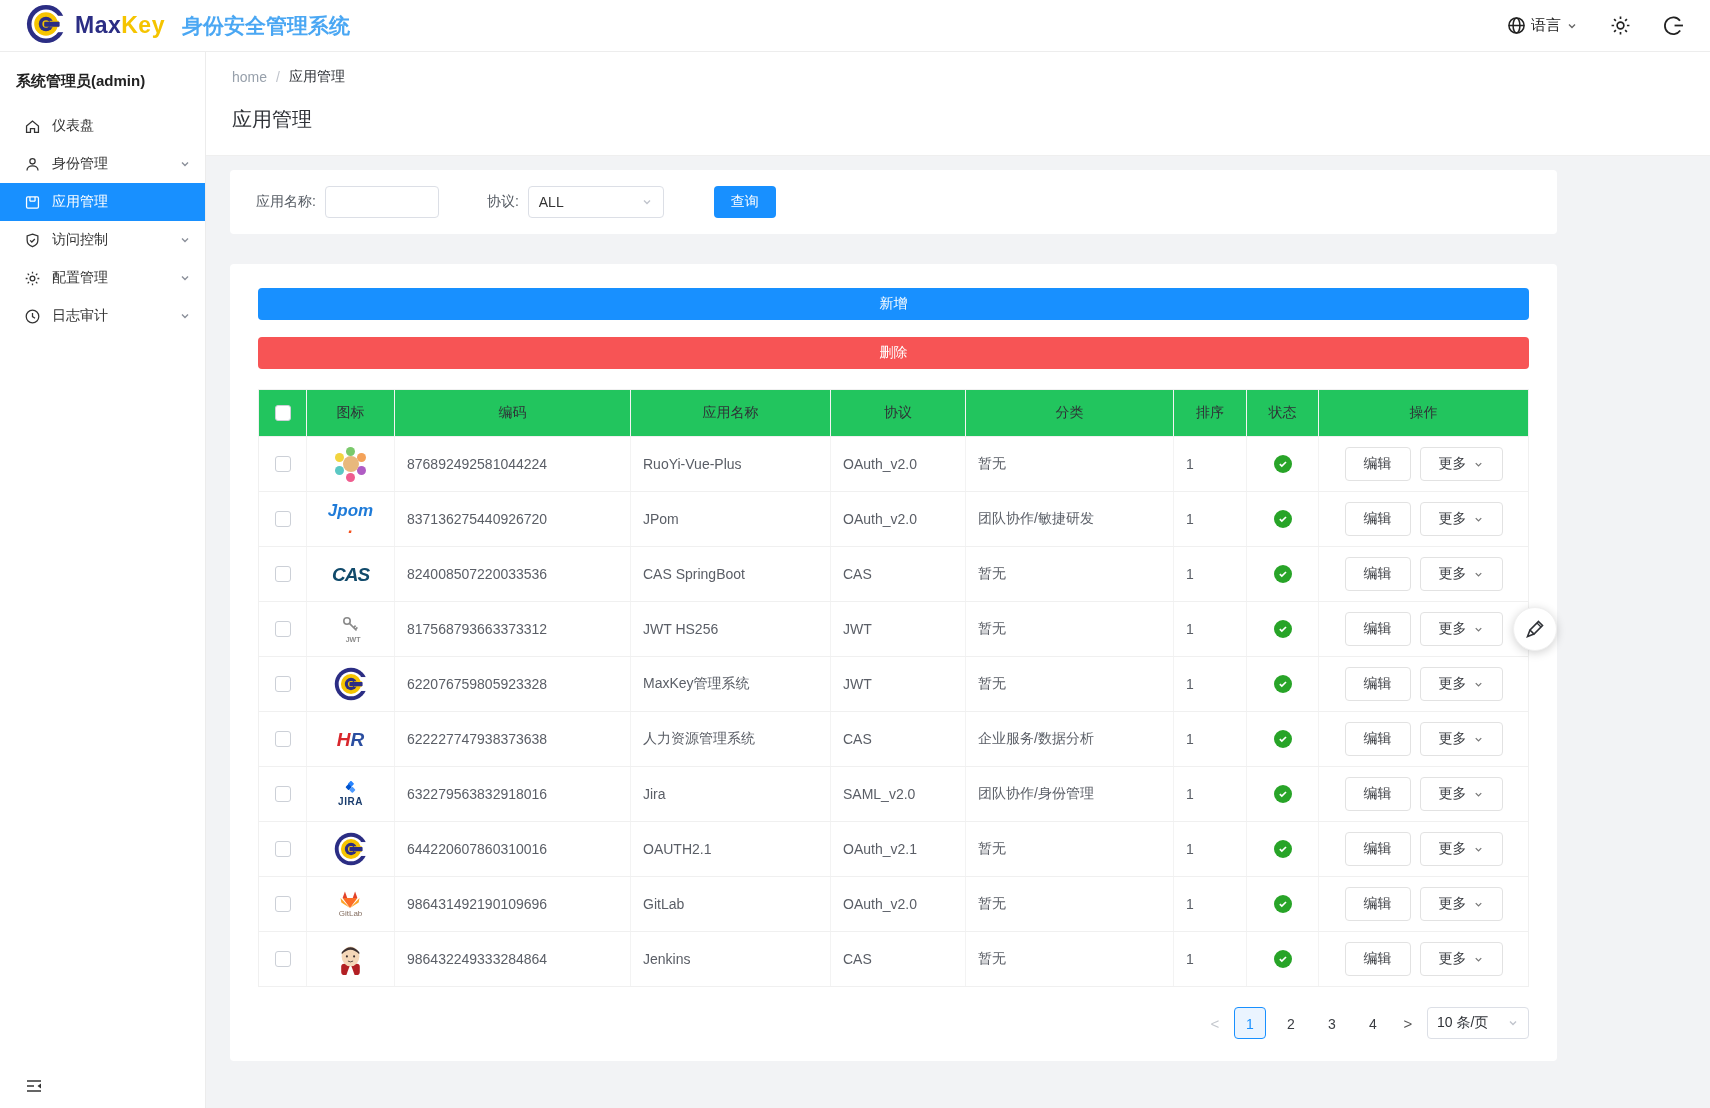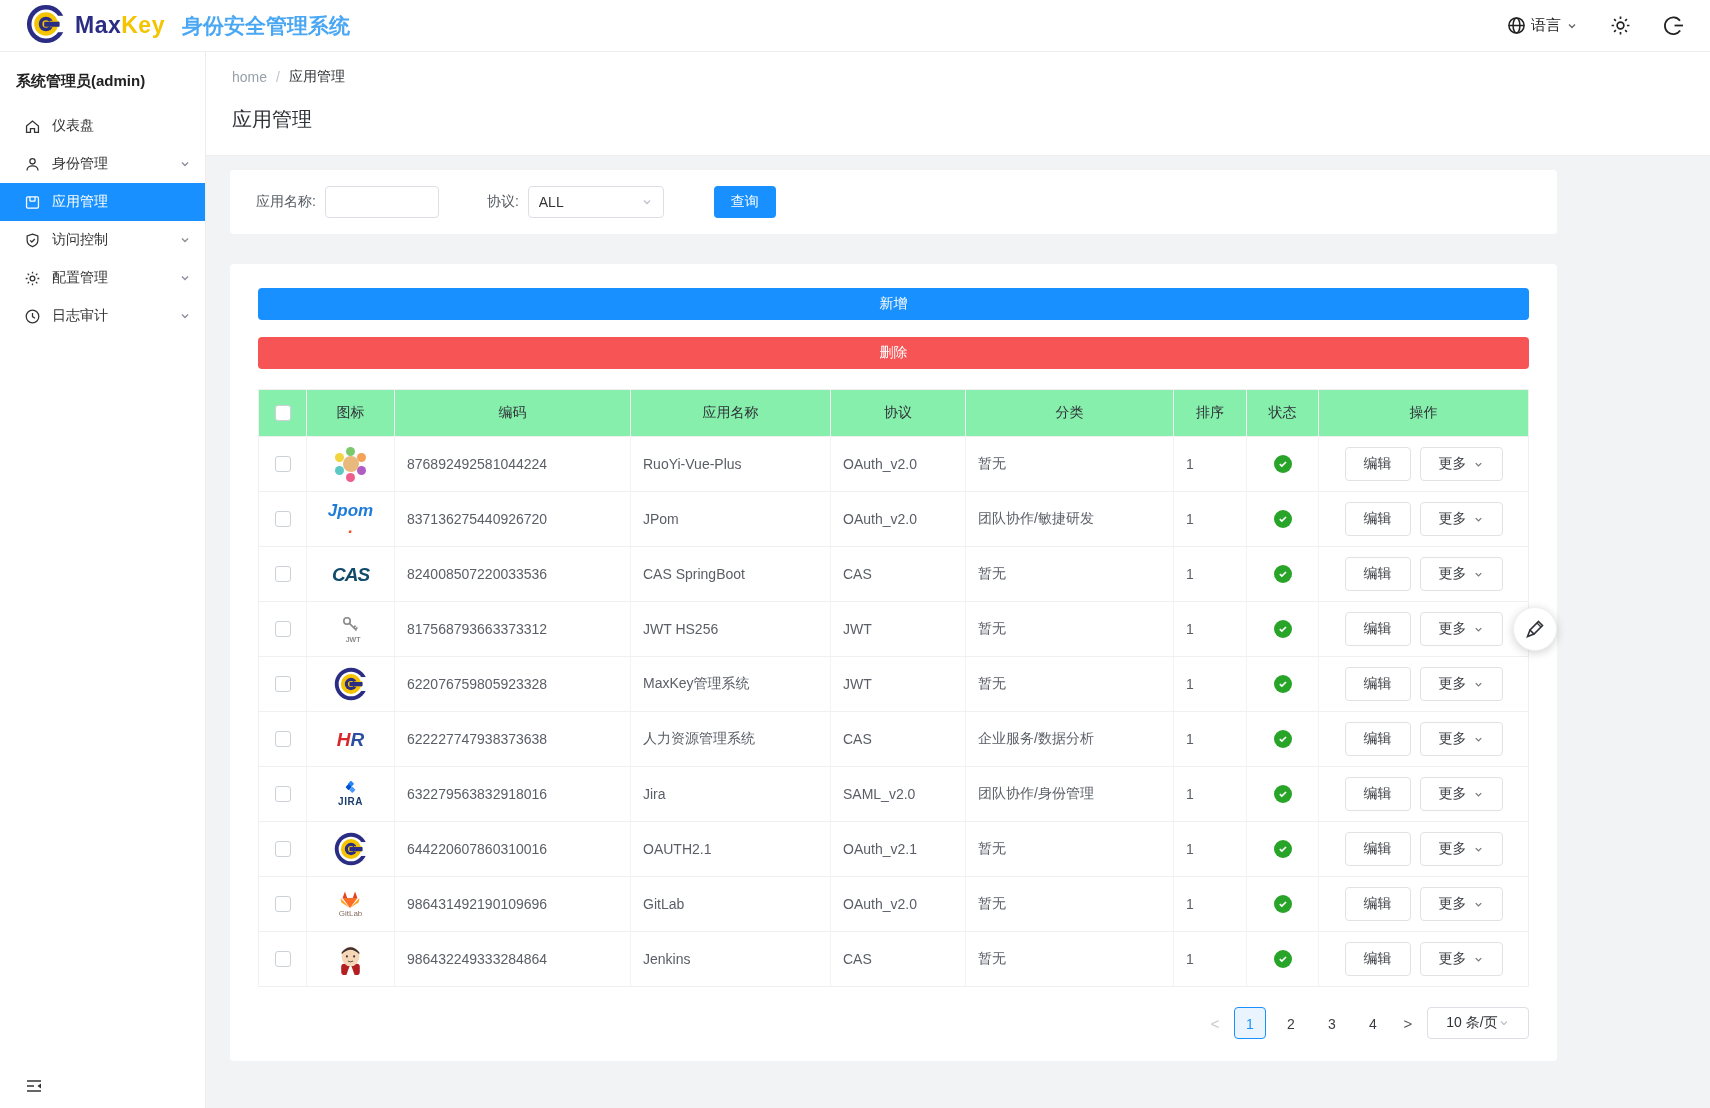--- a/index.html
+++ b/index.html
@@ -84,21 +84,21 @@
   .btn-danger {
     height:32px; padding:0 16px; background:#f75455; border:none; border-radius:4px;
     color:#fff; font-size:14px; cursor:pointer; font-family:inherit;
   }
   .grid-table { margin-top:20px; border:1px solid #f0f0f0; border-bottom:none; }
   .thead, .trow {
     display:grid;
     grid-template-columns:48px 88px 236px 200px 135px 208px 73px 72px 1fr;
     align-items:center;
   }
-  .thead { background:#86efac; height:46px; font-size:14px; color:#2f3237; font-weight:500; }
+  .thead { background:#22c55e; height:46px; font-size:14px; color:#2f3237; font-weight:500; }
   .thead .cell { justify-content:center; text-align:center; }
   .trow { height:55px; border-top:1px solid #f0f0f0; font-size:14px; color:#5a5e66; background:#fff; }
   .trow:first-of-type { border-top:none; }
   .tbody .trow { border-top:1px solid #f0f0f0; }
   .tbody { border-bottom:1px solid #f0f0f0; }
   .cell {
     display:flex; align-items:center; padding:0 12px; height:100%;
     border-right:1px solid #f3f3f3; overflow:hidden;
   }
   .cell:last-child { border-right:none; }
@@ -143,21 +143,21 @@
   .pg-arrow { width:20px; text-align:center; font-size:15px; cursor:pointer; }
   .pg-prev { color:#c3c7cd; }
   .pg-next { color:#555; }
   .pg-num {
     min-width:32px; height:32px; line-height:32px; text-align:center;
     border-radius:4px; cursor:pointer; border:1px solid transparent;
   }
   .pg-num.active { border-color:#1890ff; color:#1890ff; background:#eaf4ff; }
   .pg-size {
     width:102px; height:32px; border:1px solid #dcdfe6; border-radius:4px;
-    display:flex; align-items:center; justify-content:center;
+    display:flex; align-items:center; justify-content:space-between;
     padding:0 9px; cursor:pointer; color:#2f3237; background:#fff;
   }
   .pg-size svg { width:12px; height:12px; color:#c0c4cc; }
 
   
   .float-tool {
     position:absolute; left:1513px; top:607px; width:44px; height:44px; border-radius:50%;
     background:#fff; box-shadow:0 2px 10px rgba(0,0,0,.18); border:1px solid #f0f0f0;
     display:flex; align-items:center; justify-content:center; cursor:pointer; z-index:30;
   }

